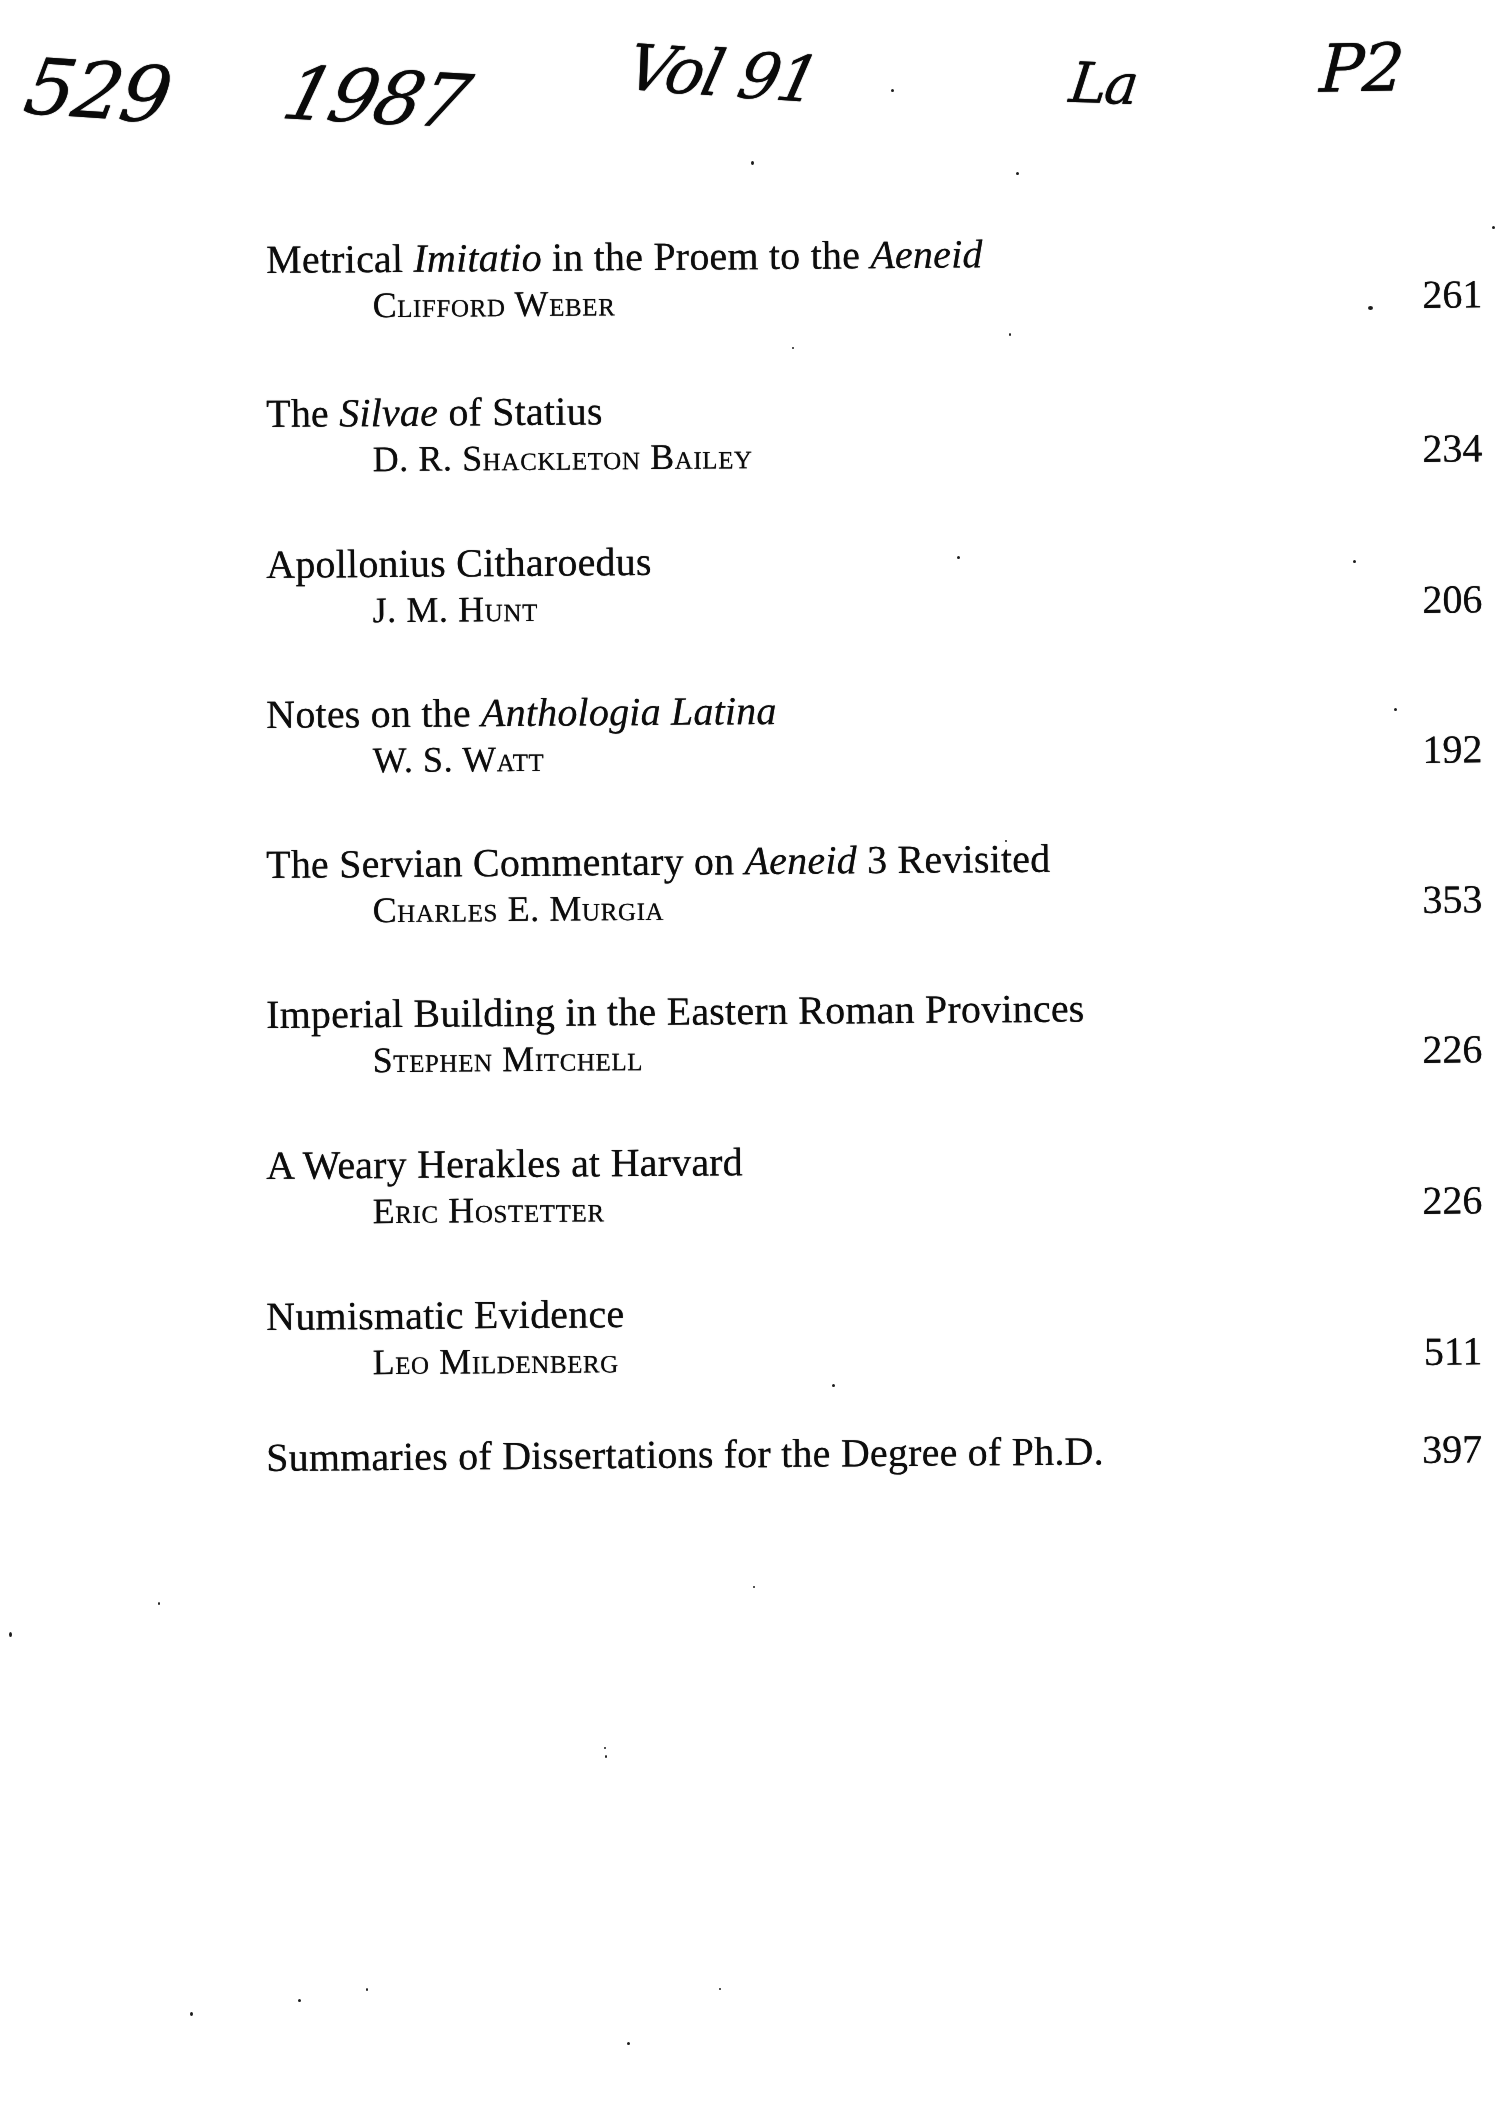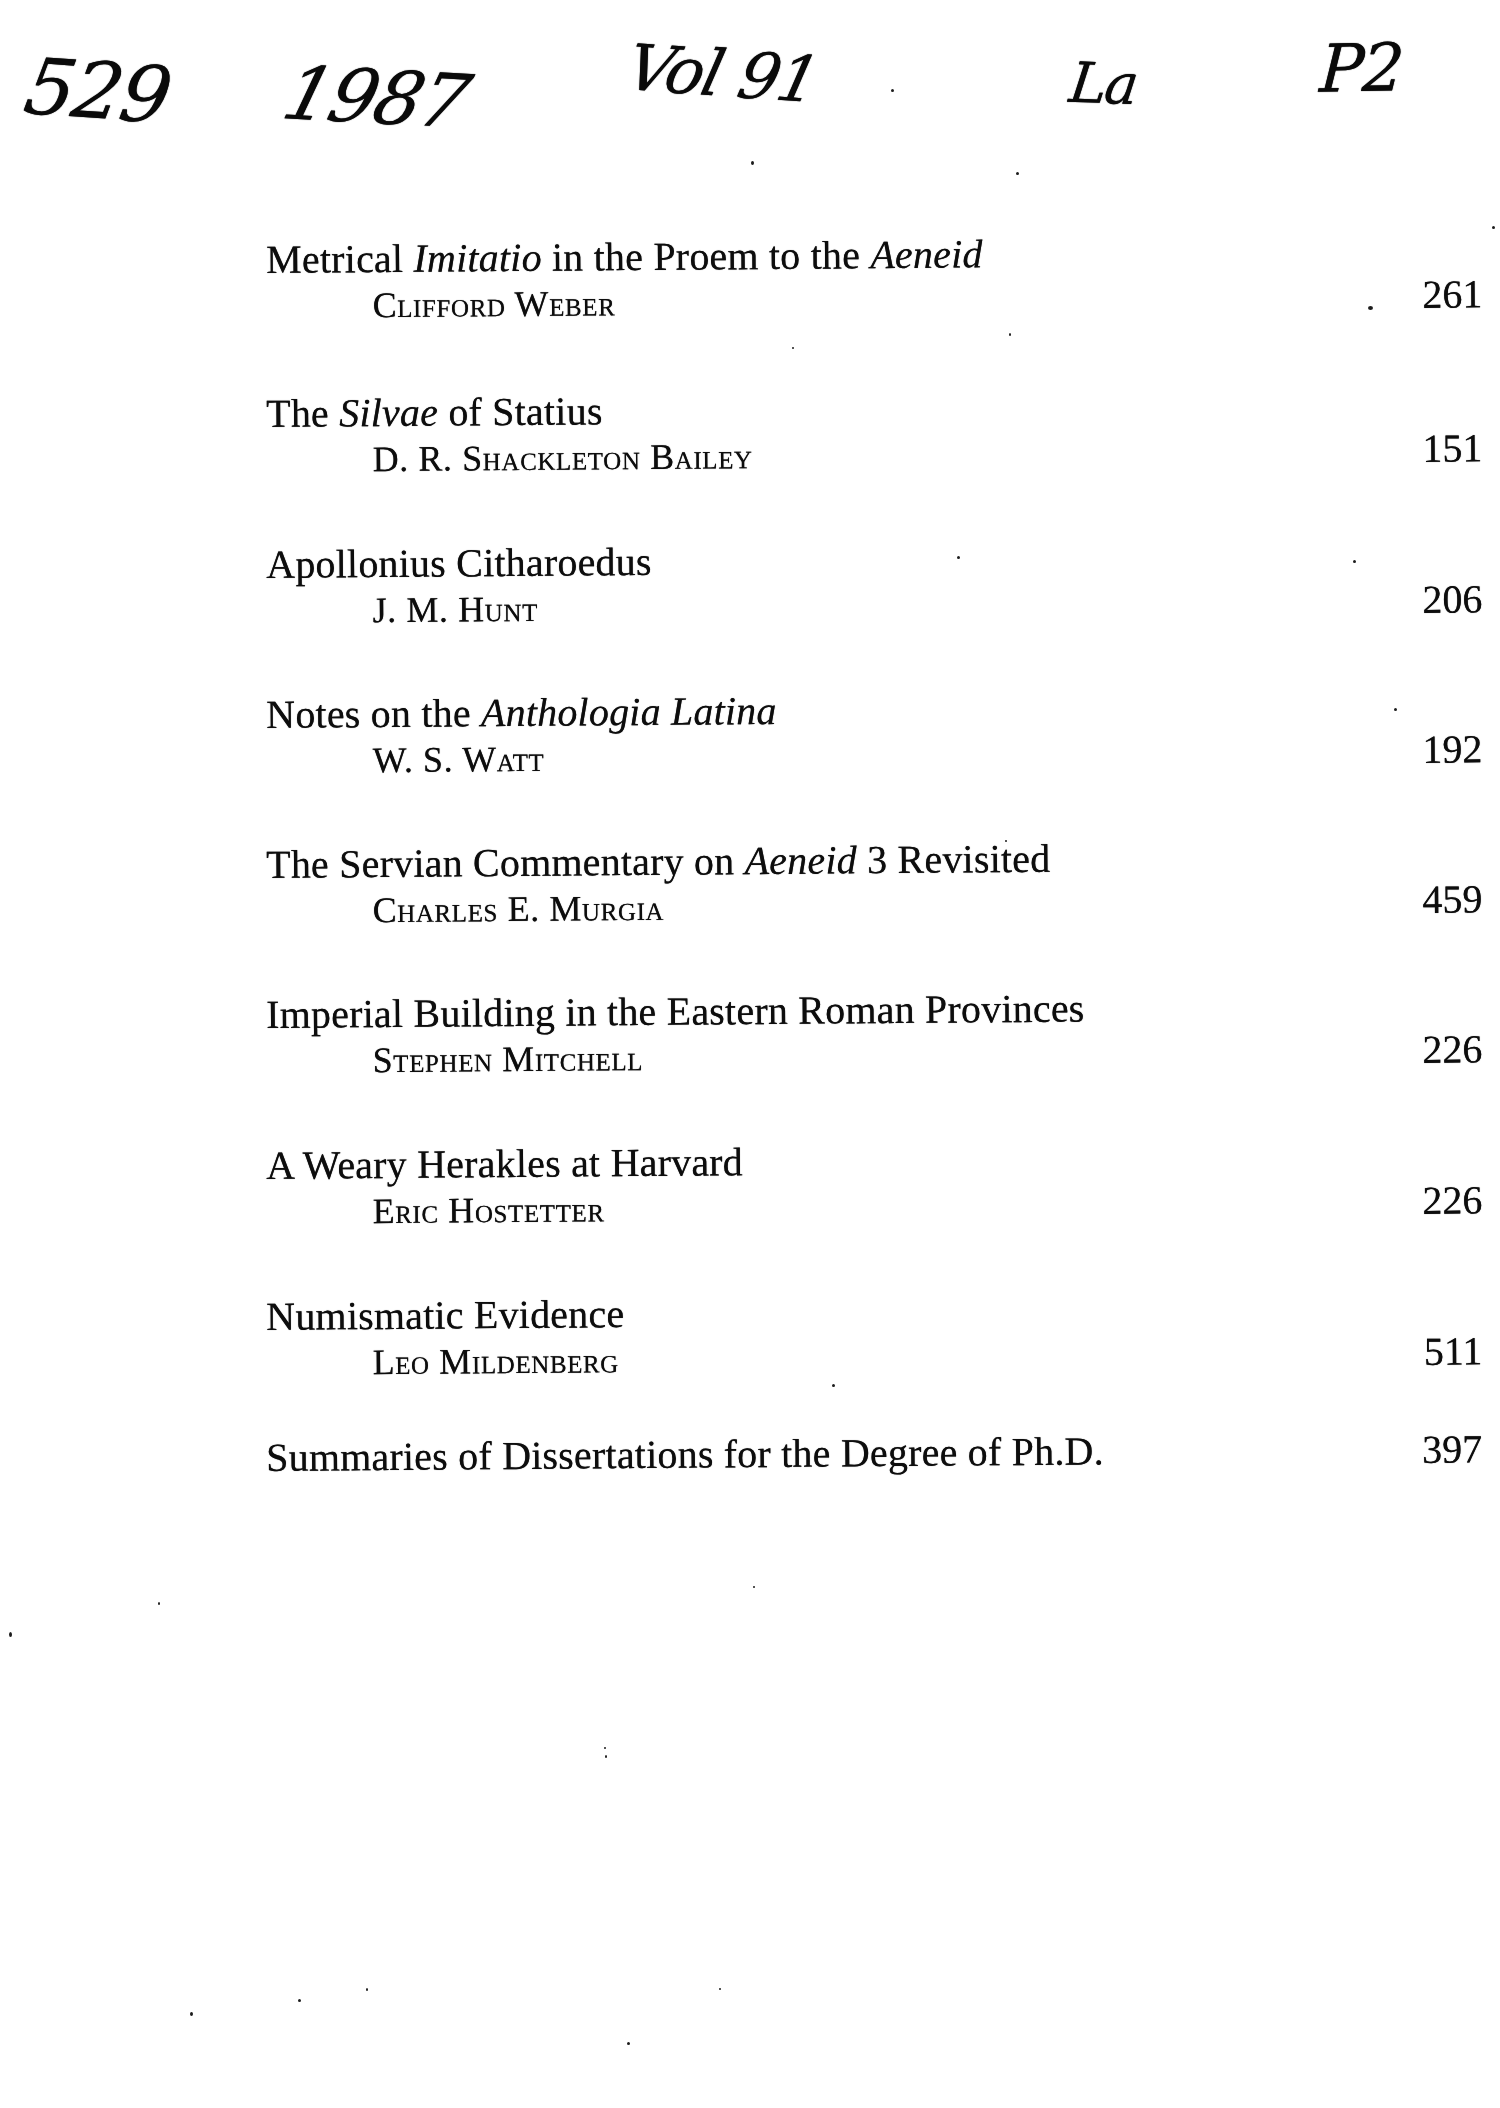--- a/index.html
+++ b/index.html
@@ -109,39 +109,39 @@
   <main class="toc" id="toc">
   <div class="toc-entry">
     <div class="toc-title"><span>Metrical </span><span class="it">Imitatio</span><span> in the Proem to the </span><span class="it">Aeneid</span></div>
     <div class="toc-author">Clifford Weber</div>
     <div class="toc-page">261</div>
   </div>
 
   <div class="toc-entry">
     <div class="toc-title"><span>The </span><span class="it">Silvae</span><span> of Statius</span></div>
     <div class="toc-author">D. R. Shackleton Bailey</div>
-    <div class="toc-page">151</div>
+    <div class="toc-page">234</div>
   </div>
 
   <div class="toc-entry">
     <div class="toc-title"><span>Apollonius Citharoedus</span></div>
     <div class="toc-author">J. M. Hunt</div>
     <div class="toc-page">206</div>
   </div>
 
   <div class="toc-entry">
     <div class="toc-title"><span>Notes on the </span><span class="it">Anthologia Latina</span></div>
     <div class="toc-author">W. S. Watt</div>
     <div class="toc-page">192</div>
   </div>
 
   <div class="toc-entry">
     <div class="toc-title"><span>The Servian Commentary on </span><span class="it">Aeneid</span><span> 3 Revisited</span></div>
     <div class="toc-author">Charles E. Murgia</div>
-    <div class="toc-page">459</div>
+    <div class="toc-page">353</div>
   </div>
 
   <div class="toc-entry">
     <div class="toc-title"><span>Imperial Building in the Eastern Roman Provinces</span></div>
     <div class="toc-author">Stephen Mitchell</div>
     <div class="toc-page">226</div>
   </div>
 
   <div class="toc-entry">
     <div class="toc-title"><span>A Weary Herakles at Harvard</span></div>

